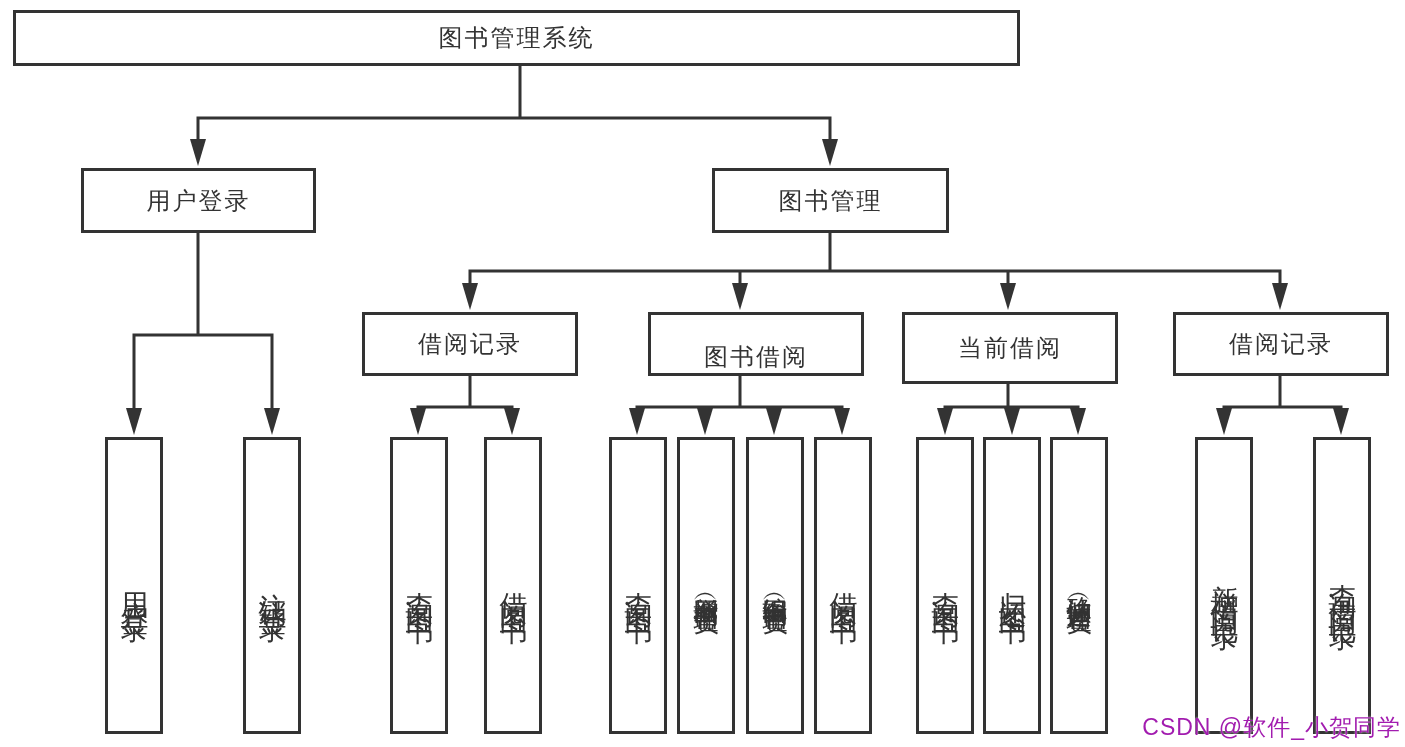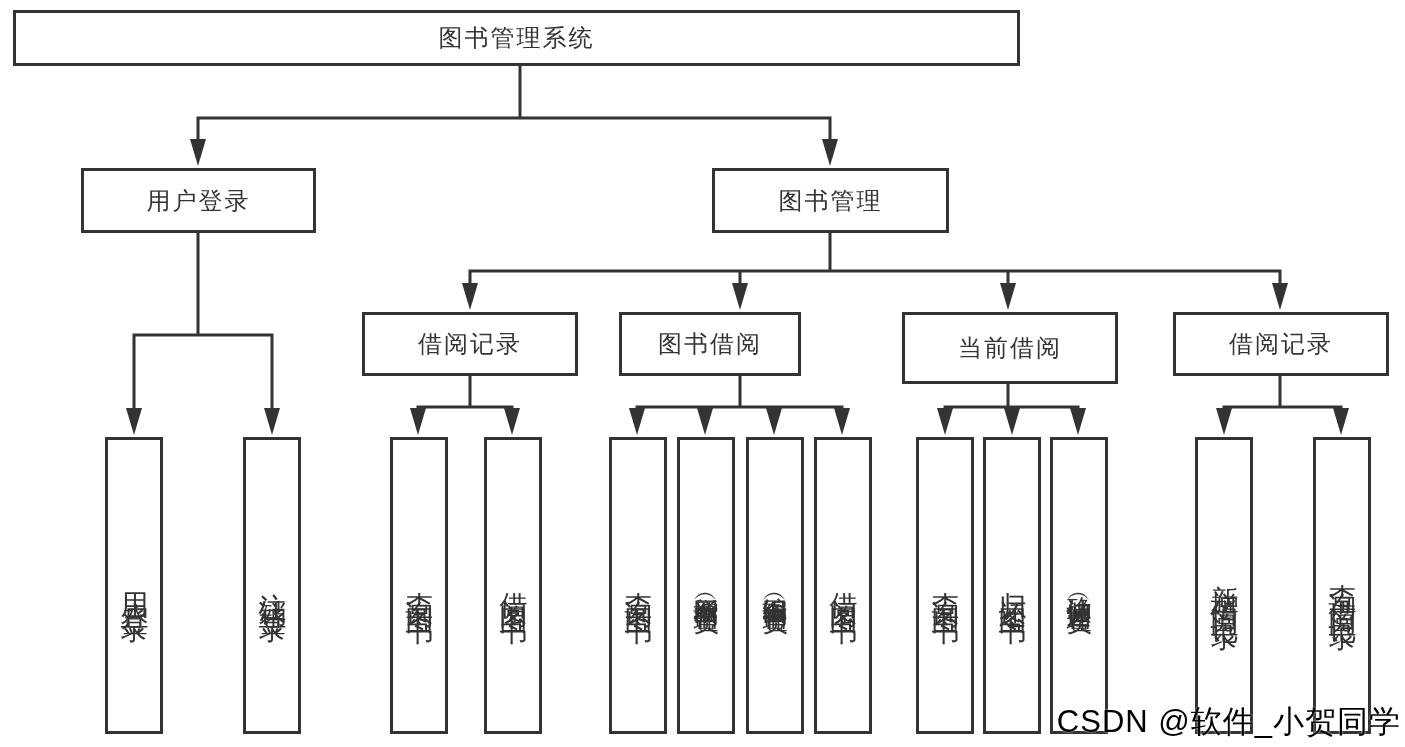--- a/index.html
+++ b/index.html
@@ -53,22 +53,22 @@
     letter-spacing: 8px;
   }
   .vlabel.tight {
     font-size: 25px;
     letter-spacing: 2px;
   }
   .watermark {
     position: absolute;
     right: 4px;
     bottom: 4px;
-    color: #000000;
-    font-size: 31px;
+    color: #a21caf;
+    font-size: 23px;
     letter-spacing: 1px;
     z-index: 3;
     text-shadow: 0 0 2px #ffffff;
     margin-top: 38px;
   }
 </style>
 </head>
 <body>
 
 <div class="canvas">
@@ -123,21 +123,21 @@
   <div class="hbox" style="left:81px; top:168px; width:235px; height:65px;">
     <span>用户登录</span>
   </div>
   <div class="hbox" style="left:712px; top:168px; width:237px; height:65px;">
     <span>图书管理</span>
   </div>
 
   <div class="hbox" style="left:362px; top:312px; width:216px; height:64px;">
     <span>借阅记录</span>
   </div>
-  <div class="hbox" style="left:619px; top:312px; width:182px; height:64px;">
+  <div class="hbox" style="left:648px; top:312px; width:216px; height:64px;align-items:flex-end;">
     <span>图书借阅</span>
   </div>
   <div class="hbox" style="left:902px; top:312px; width:216px; height:72px;">
     <span>当前借阅</span>
   </div>
   <div class="hbox" style="left:1173px; top:312px; width:216px; height:64px;">
     <span>借阅记录</span>
   </div>
 
   <div class="vbox" style="left:105px;">

